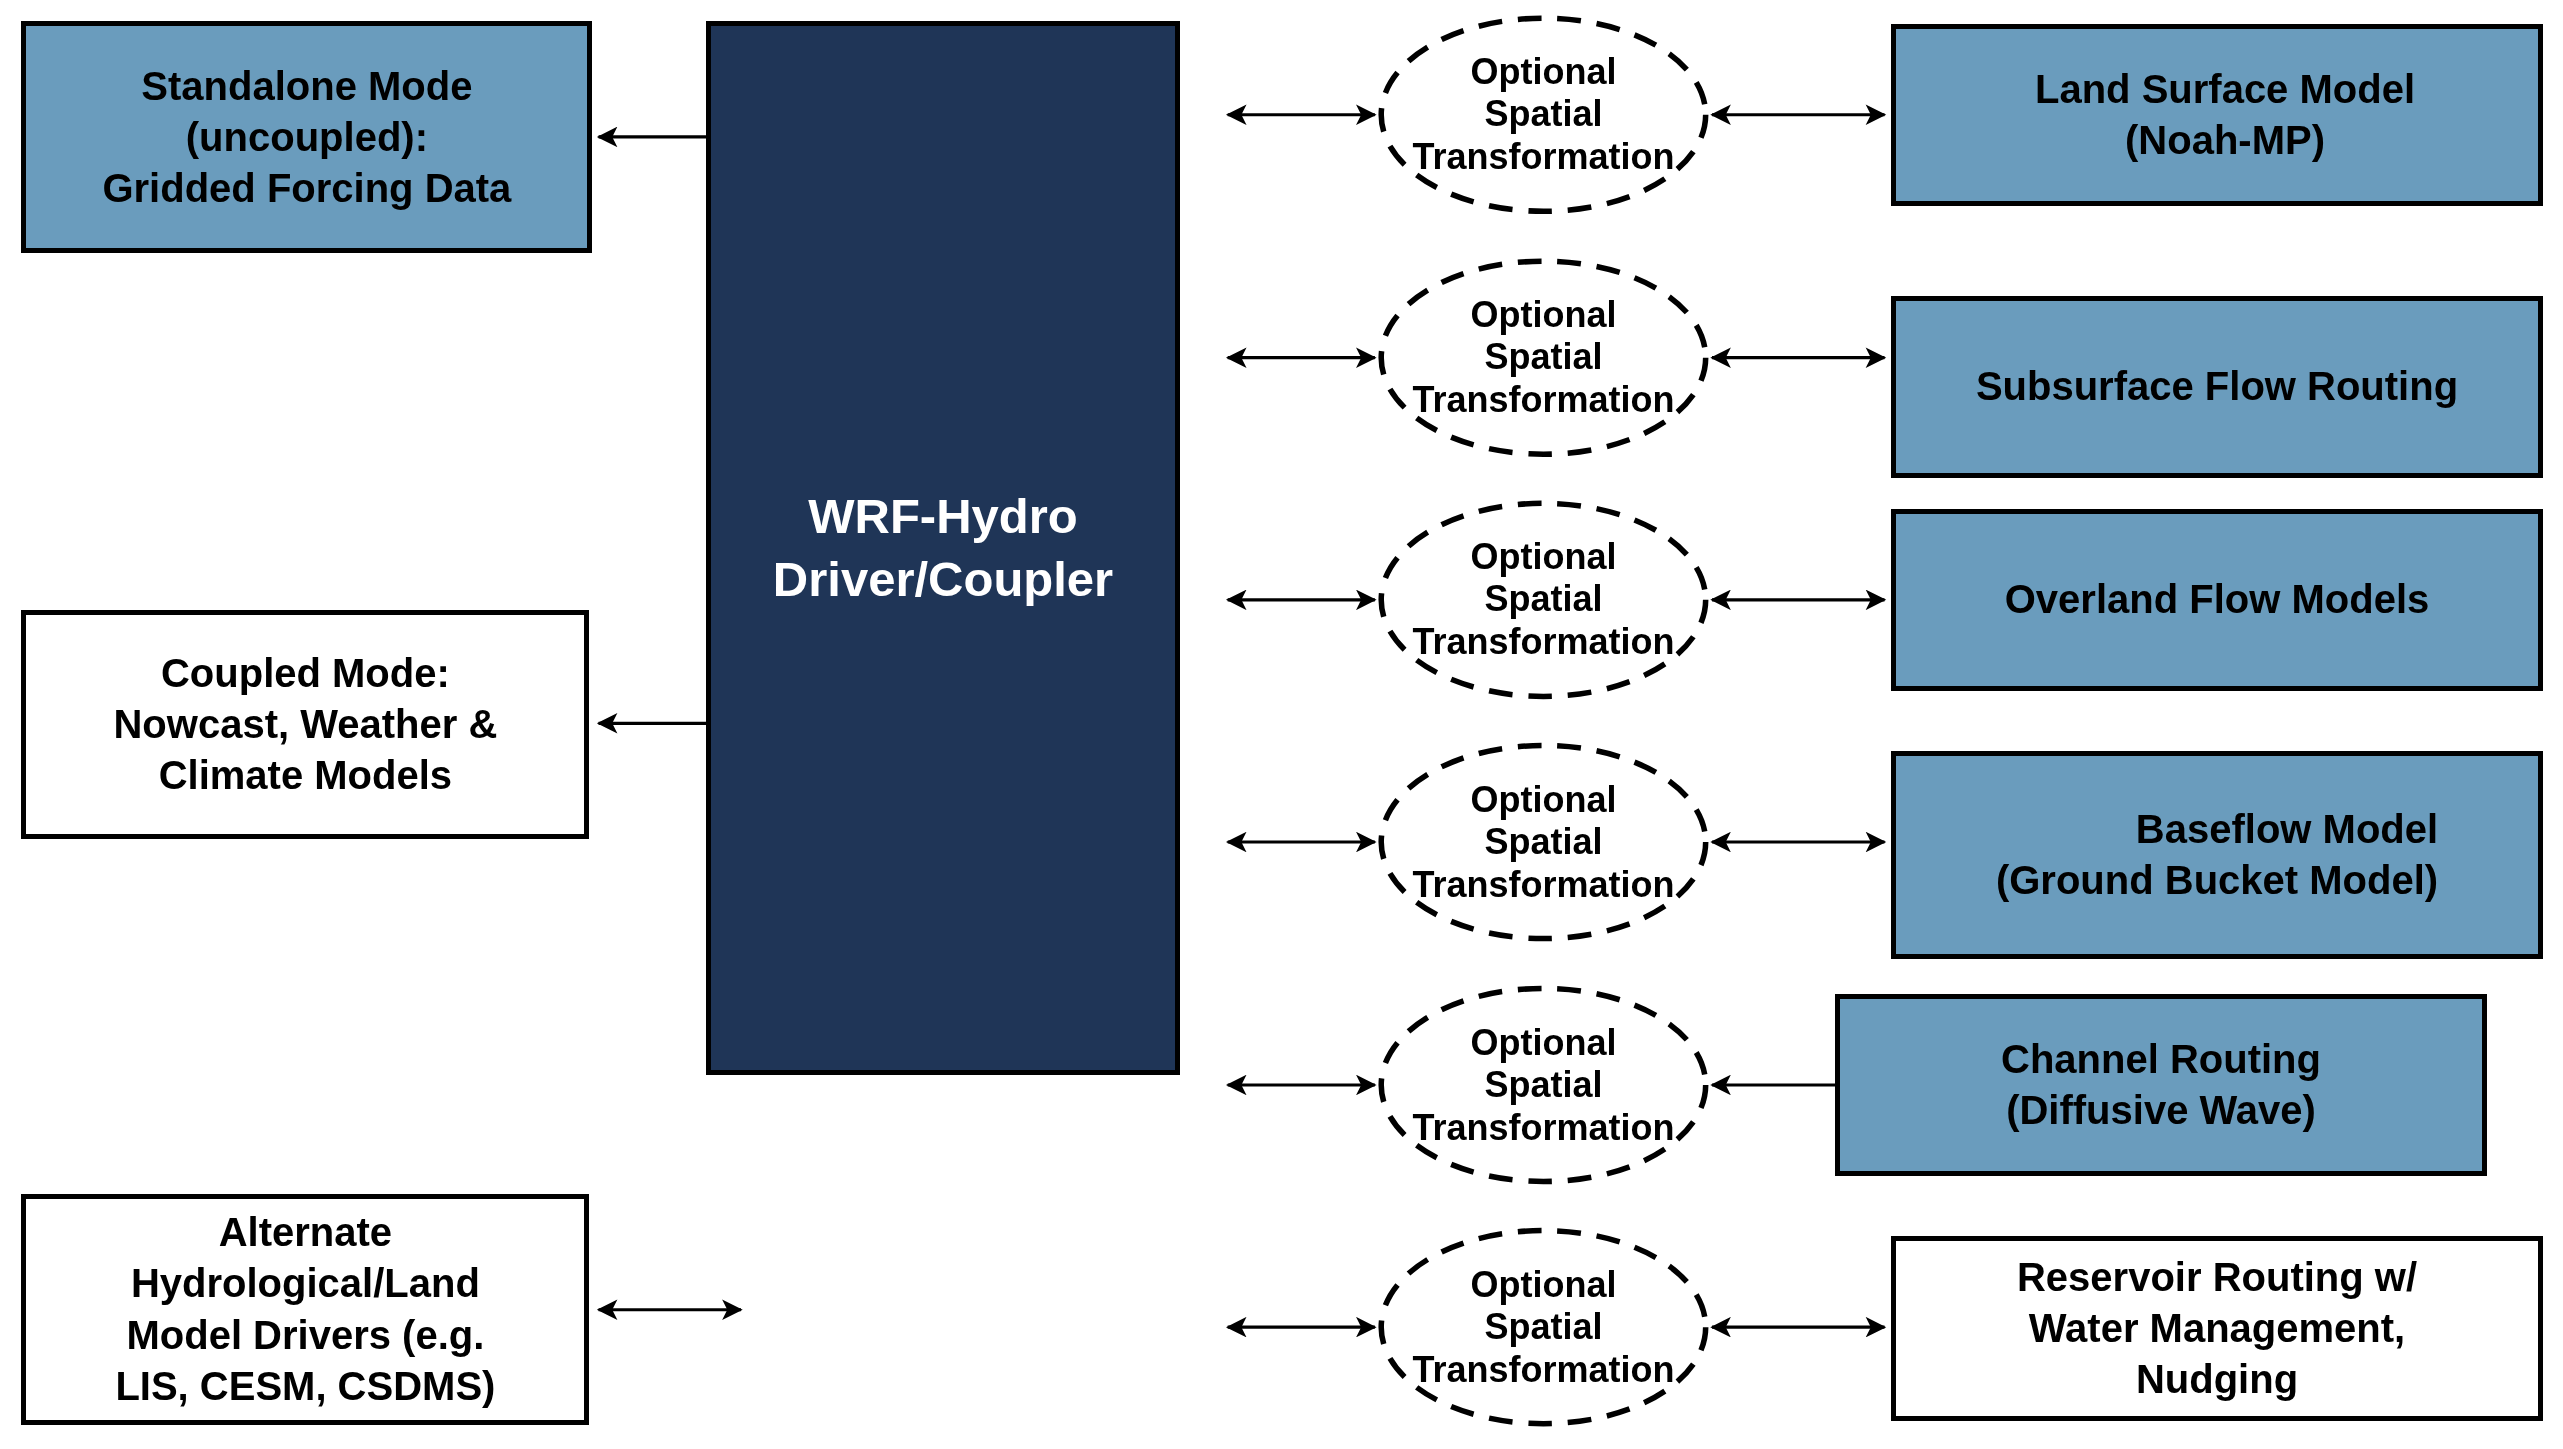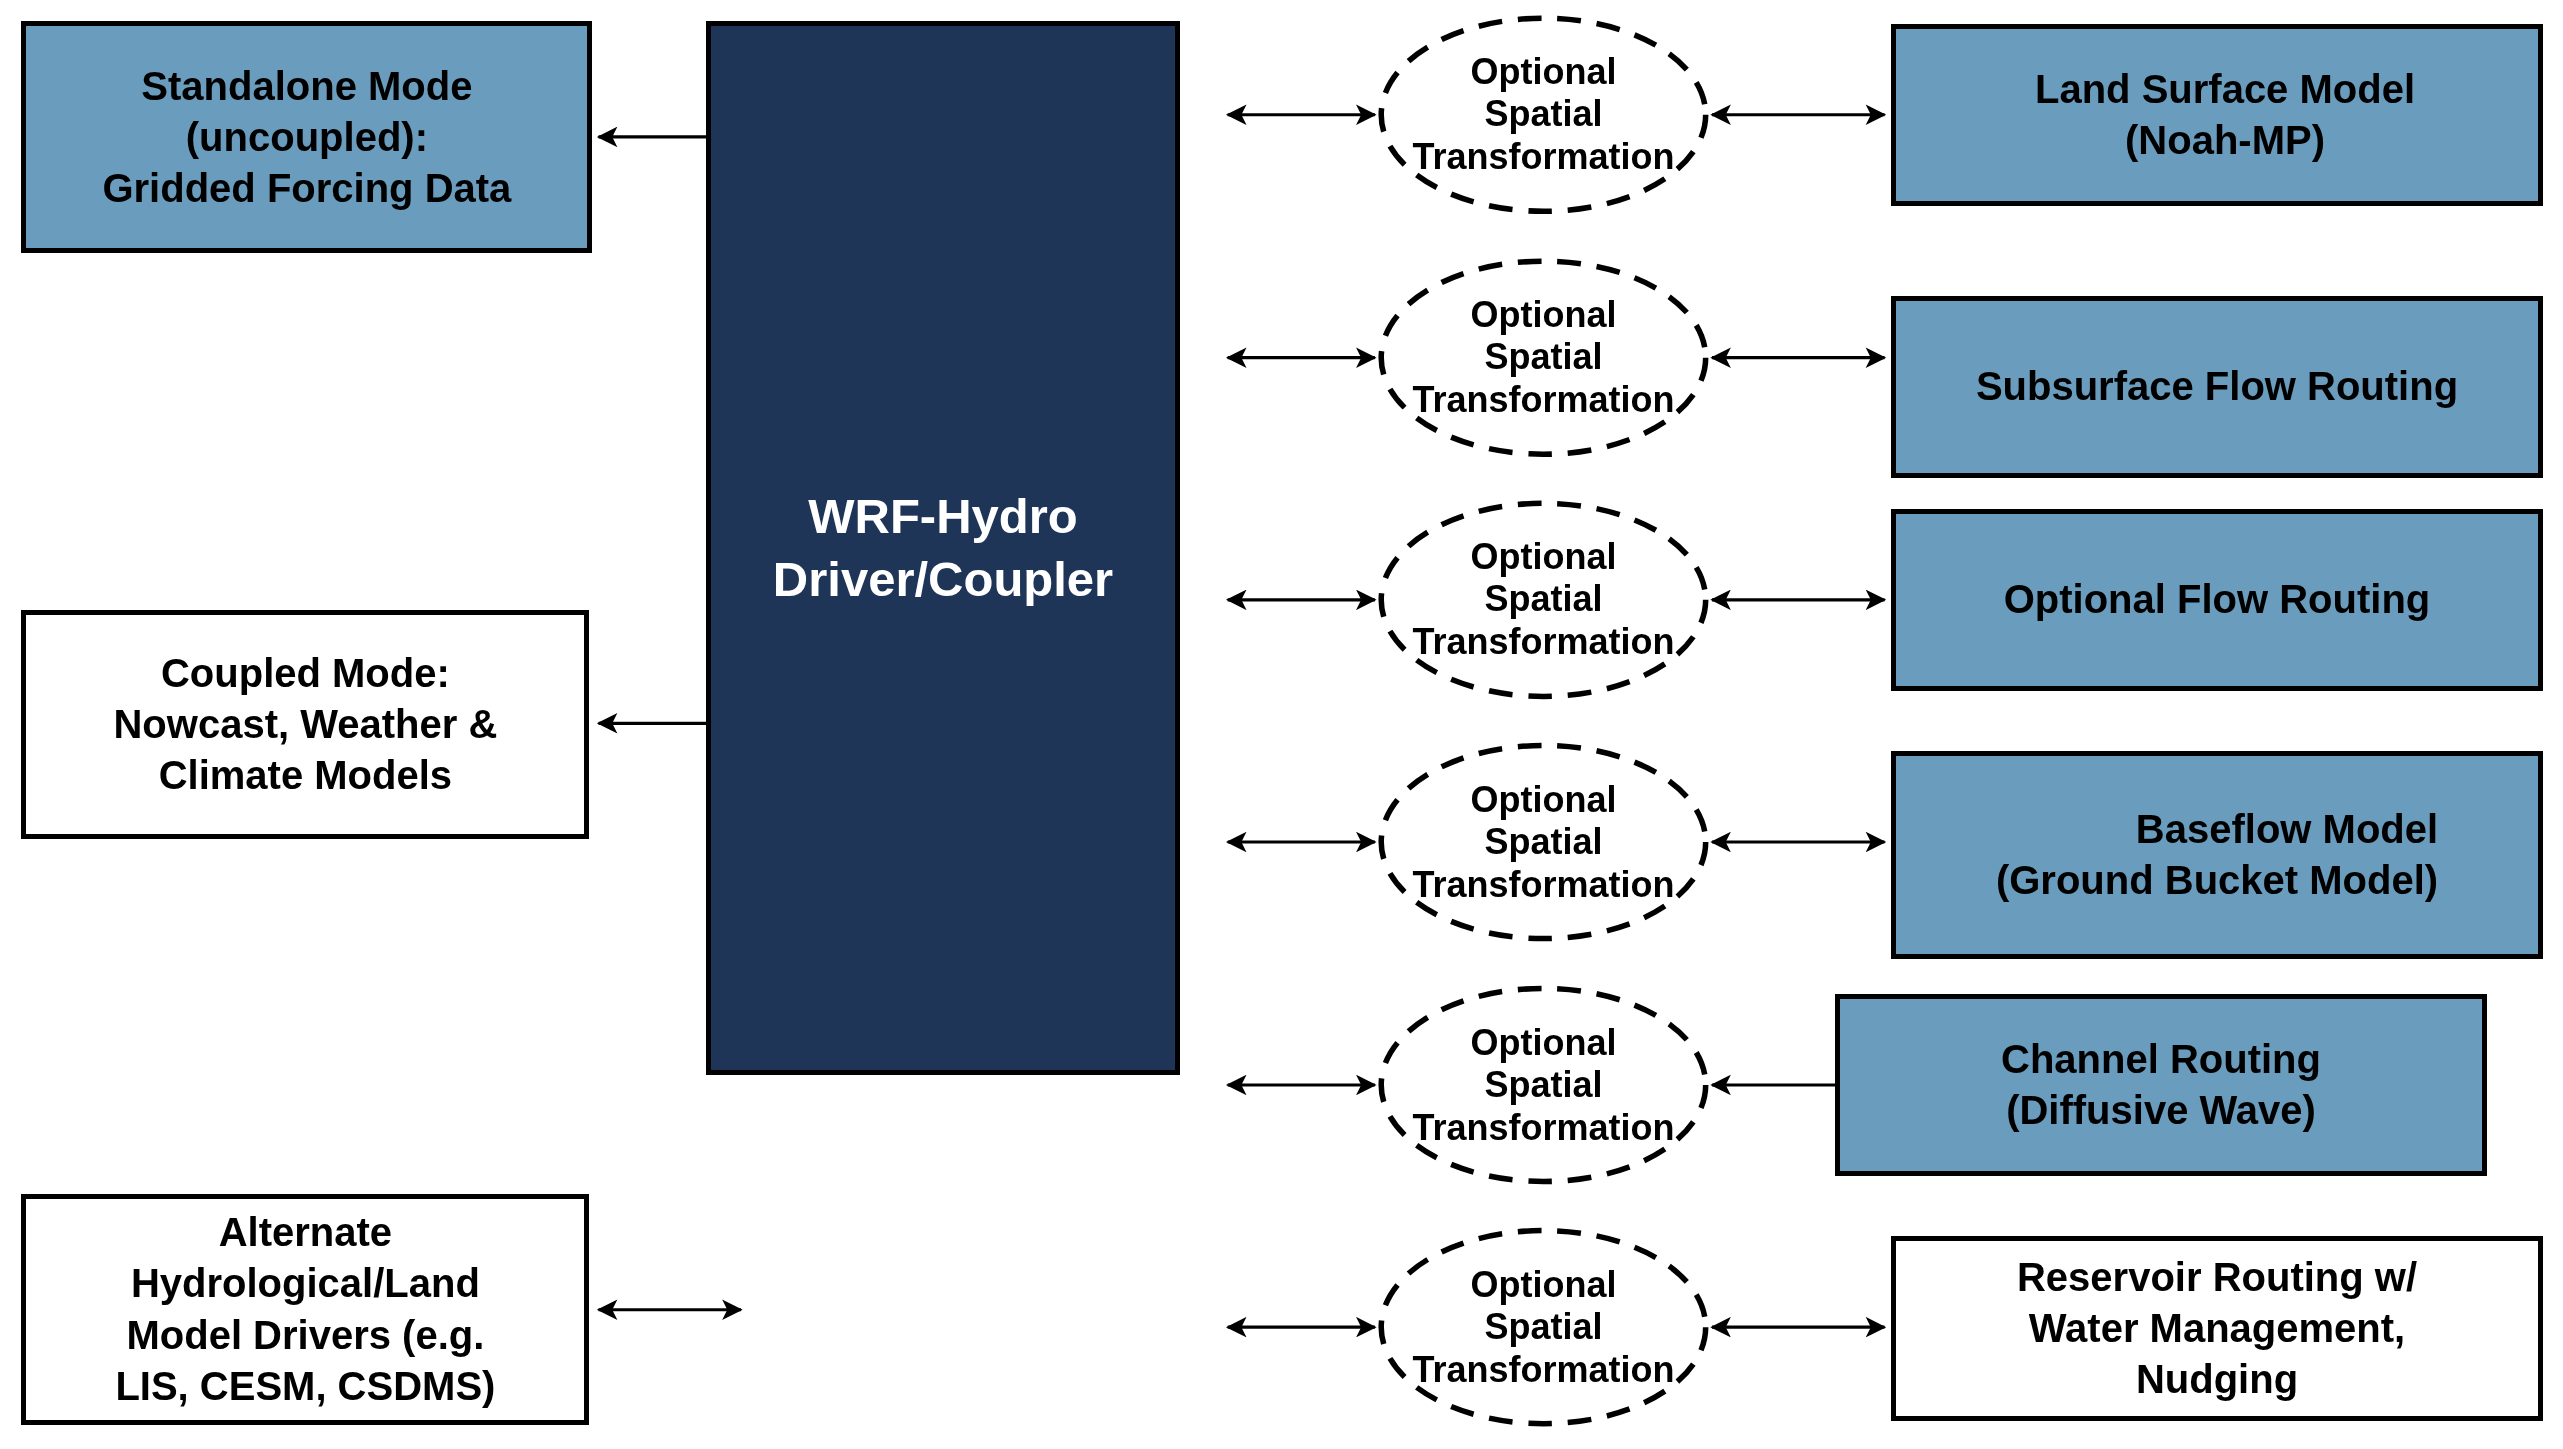--- a/index.html
+++ b/index.html
@@ -116,21 +116,21 @@
   <div class="node ellipse-label" style="left:1381px; top:989px; width:325px; height:193px;">Optional
 Spatial
 Transformation</div>
   <div class="node ellipse-label" style="left:1381px; top:1231px; width:325px; height:193px;">Optional
 Spatial
 Transformation</div>
 
   <div class="node rect-box blue" style="left:1891px; top:24px;   width:652px; height:182px;padding-left:16px;">Land Surface Model
 (Noah-MP)</div>
   <div class="node rect-box blue" style="left:1891px; top:267px;  width:652px; height:182px;margin-top:29px;">Subsurface Flow Routing</div>
-  <div class="node rect-box blue" style="left:1891px; top:509px;  width:652px; height:182px;">Optional Flow Routing</div>
+  <div class="node rect-box blue" style="left:1891px; top:509px;  width:652px; height:182px;">Overland Flow Models</div>
   <div class="node rect-box blue" style="left:1891px; top:751px;  width:652px; height:208px;text-align:right;">Baseflow Model
 (Ground Bucket Model)</div>
   <div class="node rect-box blue" style="left:1835px; top:994px; width:652px; height:182px;">Channel Routing
 (Diffusive Wave)</div>
   <div class="node rect-box white" style="left:1891px; top:1236px; width:652px; height:185px;">Reservoir Routing w/
 Water Management,
 Nudging</div>
 
 </div>
 

